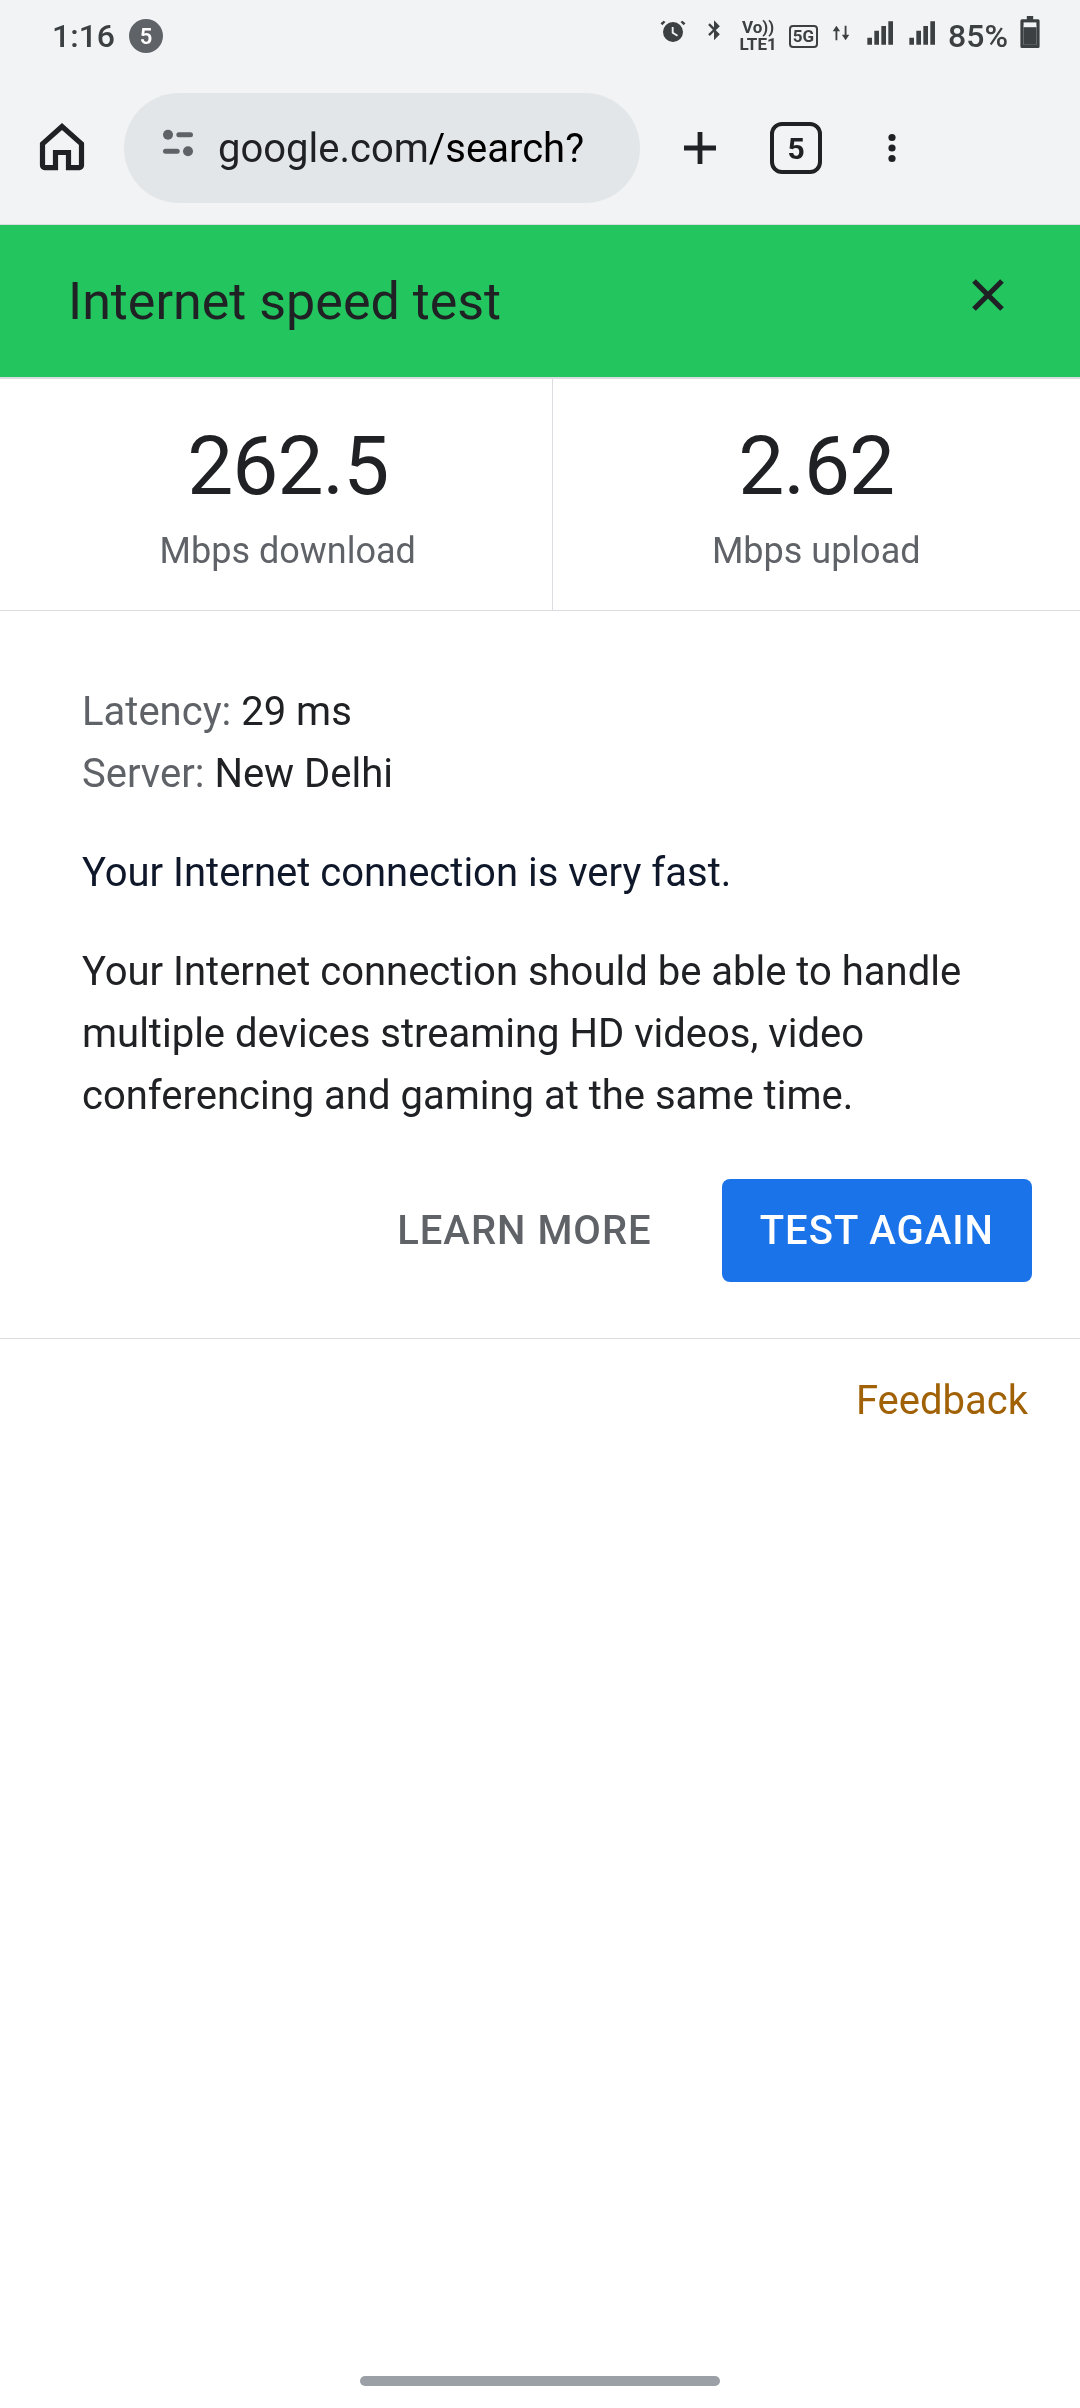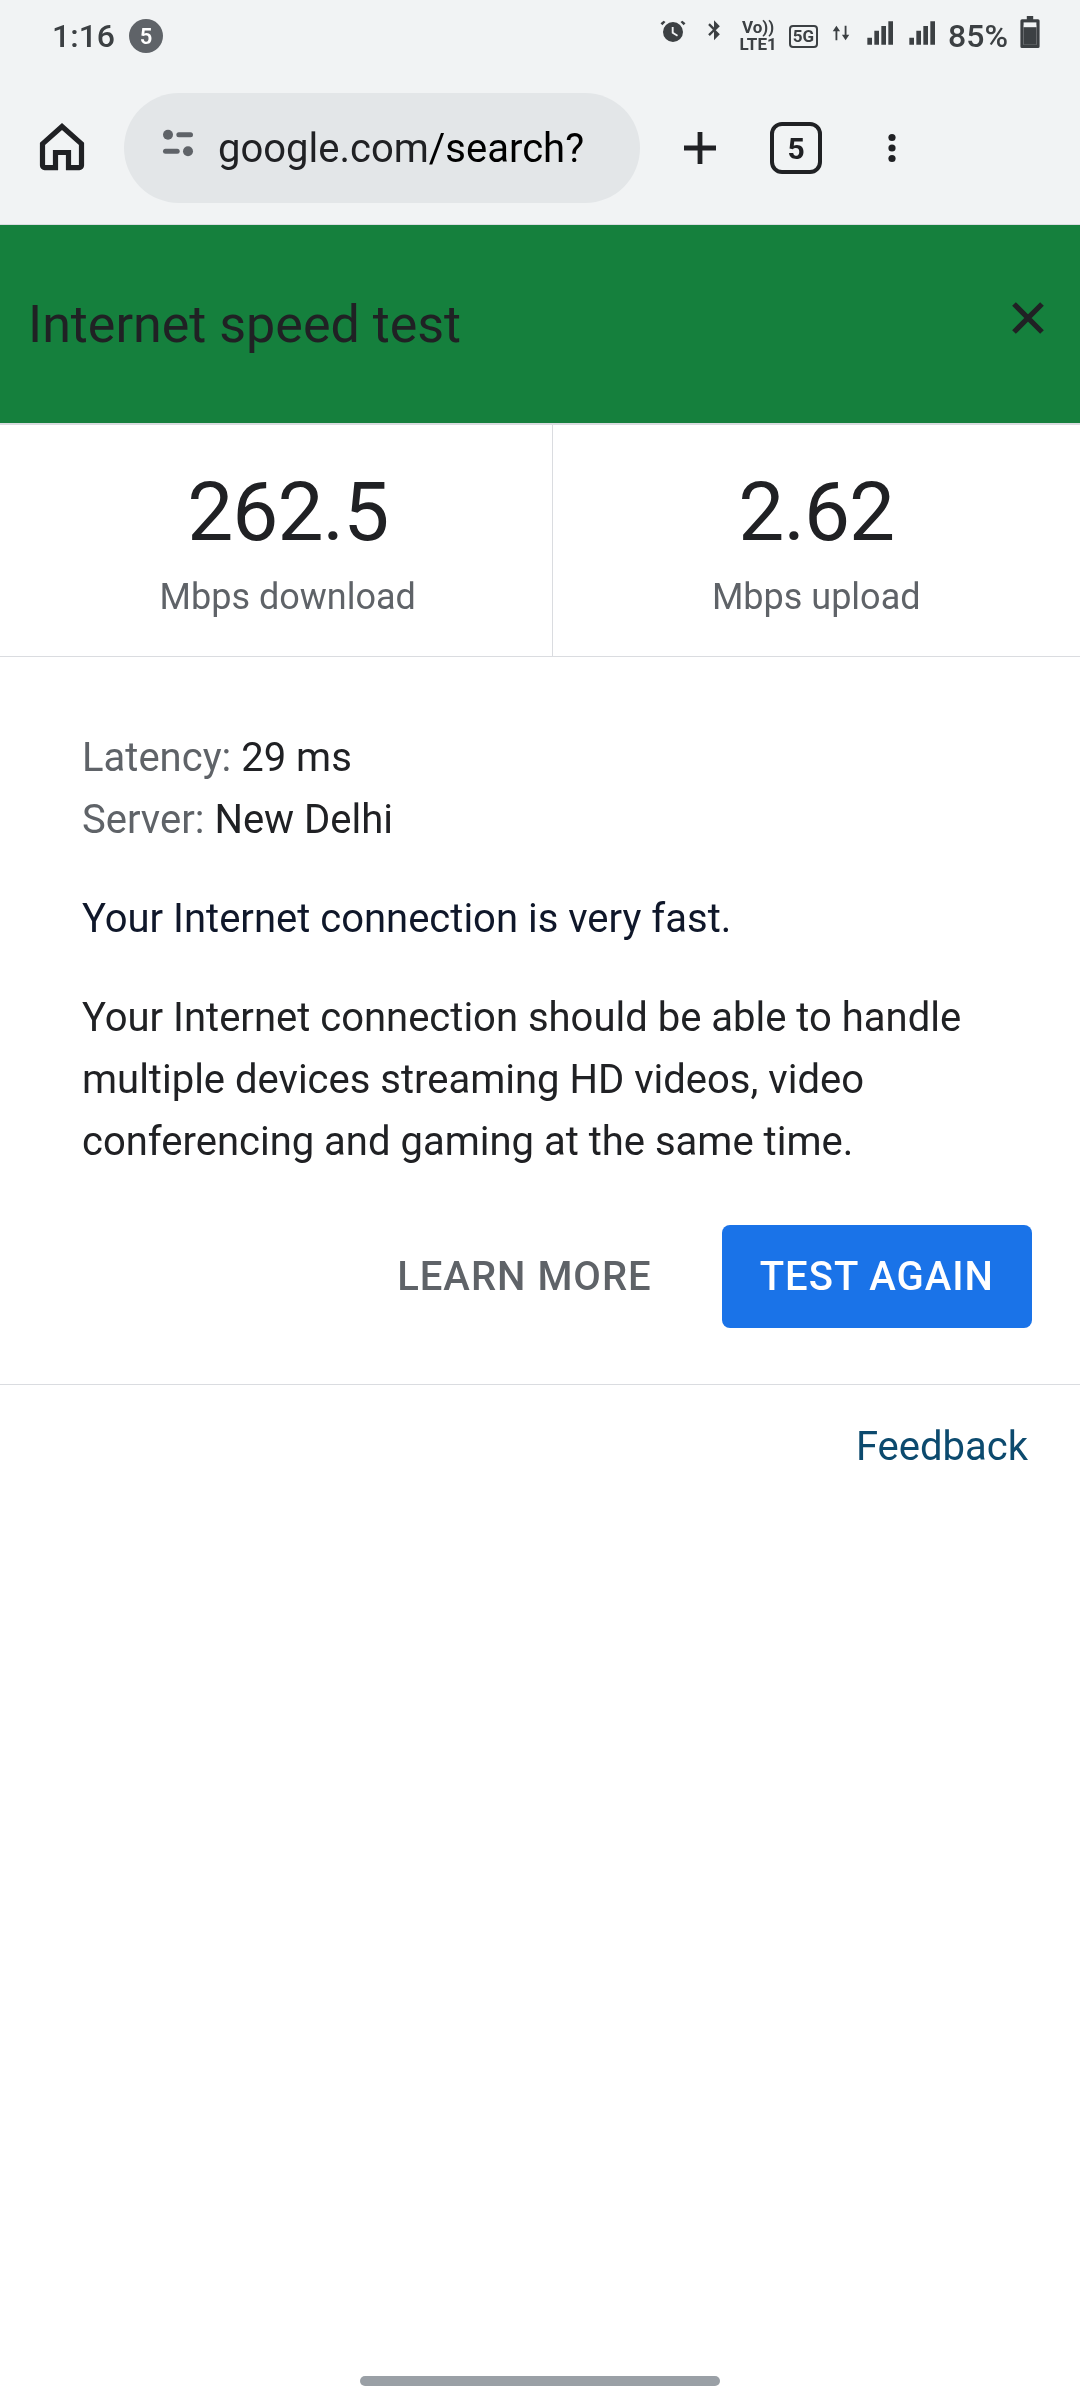--- a/index.html
+++ b/index.html
@@ -49,26 +49,26 @@
     }
     .urlbar span.domain { color: #202124; }
     .urlbar span.path { color: #000000; }
     .btncirc { width: 72px; display: flex; justify-content: center; }
     .tabcount {
       width: 52px; height: 52px; border: 4px solid #202124; border-radius: 12px;
       display: flex; align-items: center; justify-content: center;
       font-size: 30px; font-weight: 700; color: #202124;
     }
     .page-header {
-      height: 201px;
-      background: #15803d;
+      height: 155px;
+      background: #22c55e;
       border-top: 1px solid #dadce0;
       border-bottom: 2px solid #dadce0;
       display: flex; align-items: center; justify-content: space-between;
-      padding: 0 28px;
+      padding: 0 68px;
     }
     .page-title { font-size: 52px; color: #202124; font-weight: 400; }
     .close-x { font-size: 52px; cursor: pointer; }
     .speedrow {
       display: flex; height: 232px;
       border-bottom: 1px solid #dadce0;
       padding-left: 24px;
     }
     .speedcell {
       flex: 1; display: flex; flex-direction: column; align-items: center;
@@ -83,21 +83,21 @@
     .kvline .v { color: #202124; }
     .summary { font-size: 40px; color: #0f172a; line-height: 60px; margin-top: 38px; }
     .desc { font-size: 40px; color: #202124; line-height: 62px; margin-top: 38px; }
     .btnrow { display: flex; justify-content: flex-end; gap: 60px; margin-top: 52px; align-items: center; padding-right: 0px; }
     .learn-more { font-size: 40px; font-weight: 500; color: #5f6368; letter-spacing: 1px; padding: 28px 10px; }
     .test-again {
       background: #1a73e8; color: #fff; font-size: 40px; font-weight: 500;
       letter-spacing: 1px; padding: 28px 38px; border-radius: 8px; margin-right: -34px;
     }
     .hr { height: 1px; background: #dadce0; margin-top: 56px; }
-    .feedback { text-align: right; font-size: 40px; color: #0c4a6e; padding: 38px 52px 0 0; }
+    .feedback { text-align: right; font-size: 40px; color: #a16207; padding: 38px 52px 0 0; }
     .navhandle {
       position: absolute; bottom: 22px; left: 50%; transform: translateX(-50%);
       width: 360px; height: 10px; background: #9aa0a6; border-radius: 6px;
     }
   </style>
 </head>
 <body>
 
 <div class="status-bar">
   <div class="status-left">

